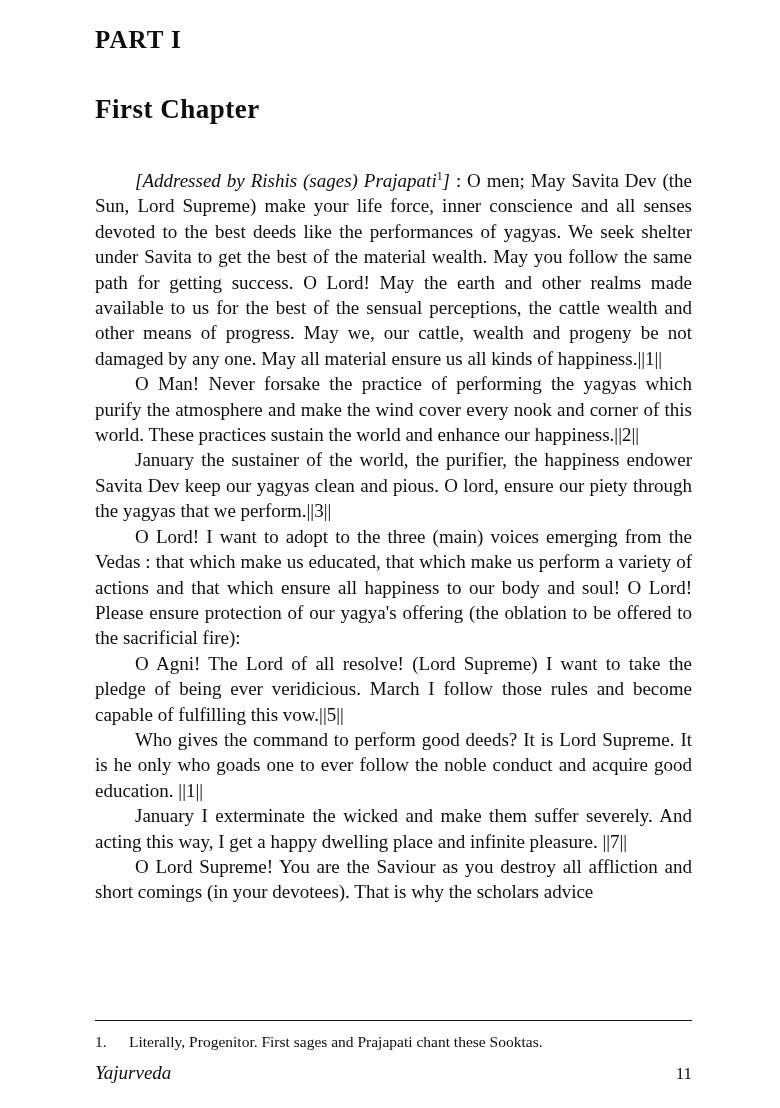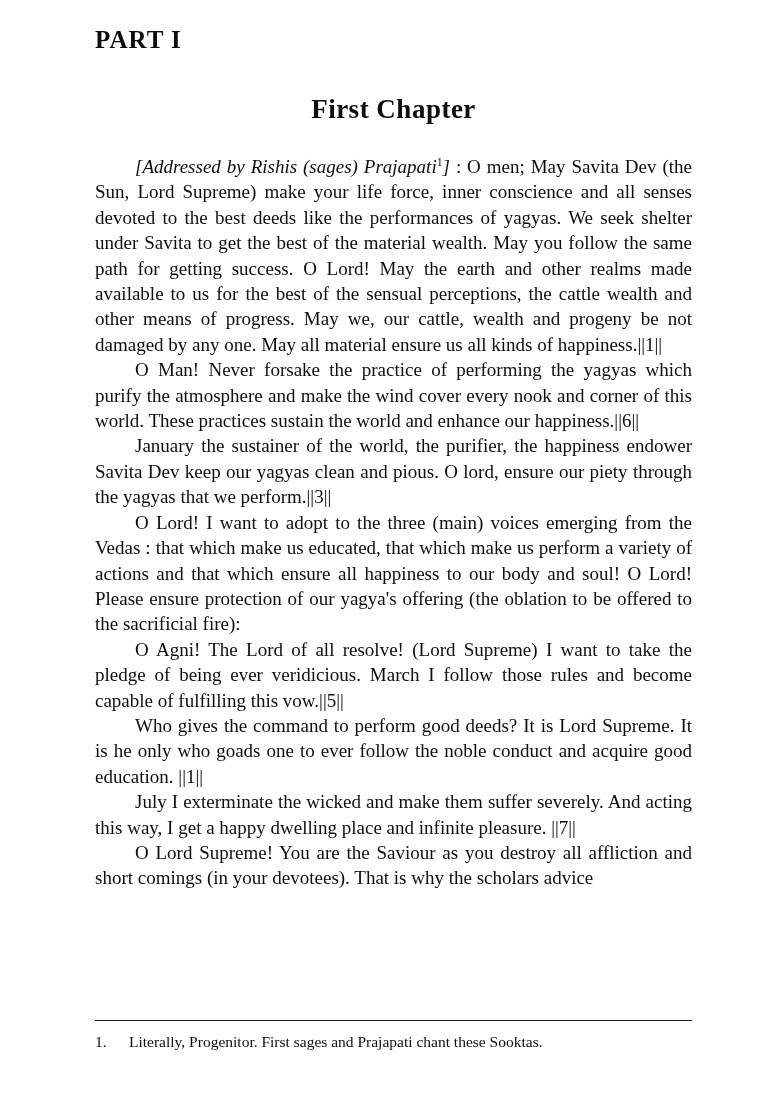--- a/index.html
+++ b/index.html
@@ -26,25 +26,24 @@
   .part-heading {
     font-size: 25px;
     font-weight: bold;
     letter-spacing: 1px;
     margin: 0;
   }
   .chapter-heading {
     font-size: 27px;
     font-weight: bold;
     letter-spacing: 0.5px;
-    text-align: center;
     margin: 40px 0 0 0;
   }
   .body-text {
-    margin-top: 29px;
+    margin-top: 43px;
     font-size: 19px;
     line-height: 25.4px;
     text-align: justify;
     text-justify: inter-word;
   }
   .body-text p {
     margin: 0;
     text-indent: 40px;
   }
   .italic {
@@ -98,30 +97,34 @@
   <div class="content">
 
     <h1 class="part-heading">PART I</h1>
 
     <h2 class="chapter-heading">First Chapter</h2>
 
     <div class="body-text">
 
       <p><span class="italic">[Addressed by Rishis (sages) Prajapati</span><sup class="fn-marker">1</sup><span class="italic">]</span><span> : O men; May Savita Dev (the Sun, Lord Supreme) make your life force, inner conscience and all senses devoted to the best deeds like the performances of yagyas. We seek shelter under Savita to get the best of the material wealth. May you follow the same path for getting success. O Lord! May the earth and other realms made available to us for the best of the sensual perceptions, the cattle wealth and other means of progress. May we, our cattle, wealth and progeny be not damaged by any one. May all material ensure us all kinds of happiness.||1||</span></p>
 
-      <p>O Man! Never forsake the practice of performing the yagyas which purify the atmosphere and make the wind cover every nook and corner of this world. These practices sustain the world and enhance our happiness.||6||</p>
+      <p>O Man! Never forsake the practice of performing the yagyas which purify the atmosphere and make the wind cover every nook and corner of this world. These practices sustain the world and enhance our happiness.||2||</p>
       <p>January the sustainer of the world, the purifier, the happiness endower Savita Dev keep our yagyas clean and pious. O lord, ensure our piety through the yagyas that we perform.||3||</p>
       <p>O Lord! I want to adopt to the three (main) voices emerging from the Vedas : that which make us educated, that which make us perform a variety of actions and that which ensure all happiness to our body and soul! O Lord! Please ensure protection of our yagya's offering (the oblation to be offered to the sacrificial fire):</p>
       <p>O Agni! The Lord of all resolve! (Lord Supreme) I want to take the pledge of being ever veridicious. March I follow those rules and become capable of fulfilling this vow.||5||</p>
       <p>Who gives the command to perform good deeds? It is Lord Supreme. It is he only who goads one to ever follow the noble conduct and acquire good education. ||1||</p>
-      <p>July I exterminate the wicked and make them suffer severely. And acting this way, I get a happy dwelling place and infinite pleasure. ||7||</p>
+      <p>January I exterminate the wicked and make them suffer severely. And acting this way, I get a happy dwelling place and infinite pleasure. ||7||</p>
       <p>O Lord Supreme! You are the Saviour as you destroy all affliction and short comings (in your devotees). That is why the scholars advice</p>
 
     </div>
   </div>
 
   <div class="footnote-rule"></div>
 
   <div class="footnote">
     <span class="fn-number">1.</span><span>Literally, Progenitor. First sages and Prajapati chant these Sooktas.</span>
   </div>
 
+  <div class="footer">
+    <span class="book-title">Yajurveda</span>
+    <span class="page-number">11</span>
+  </div>
 </div>
 
 </body></html>

